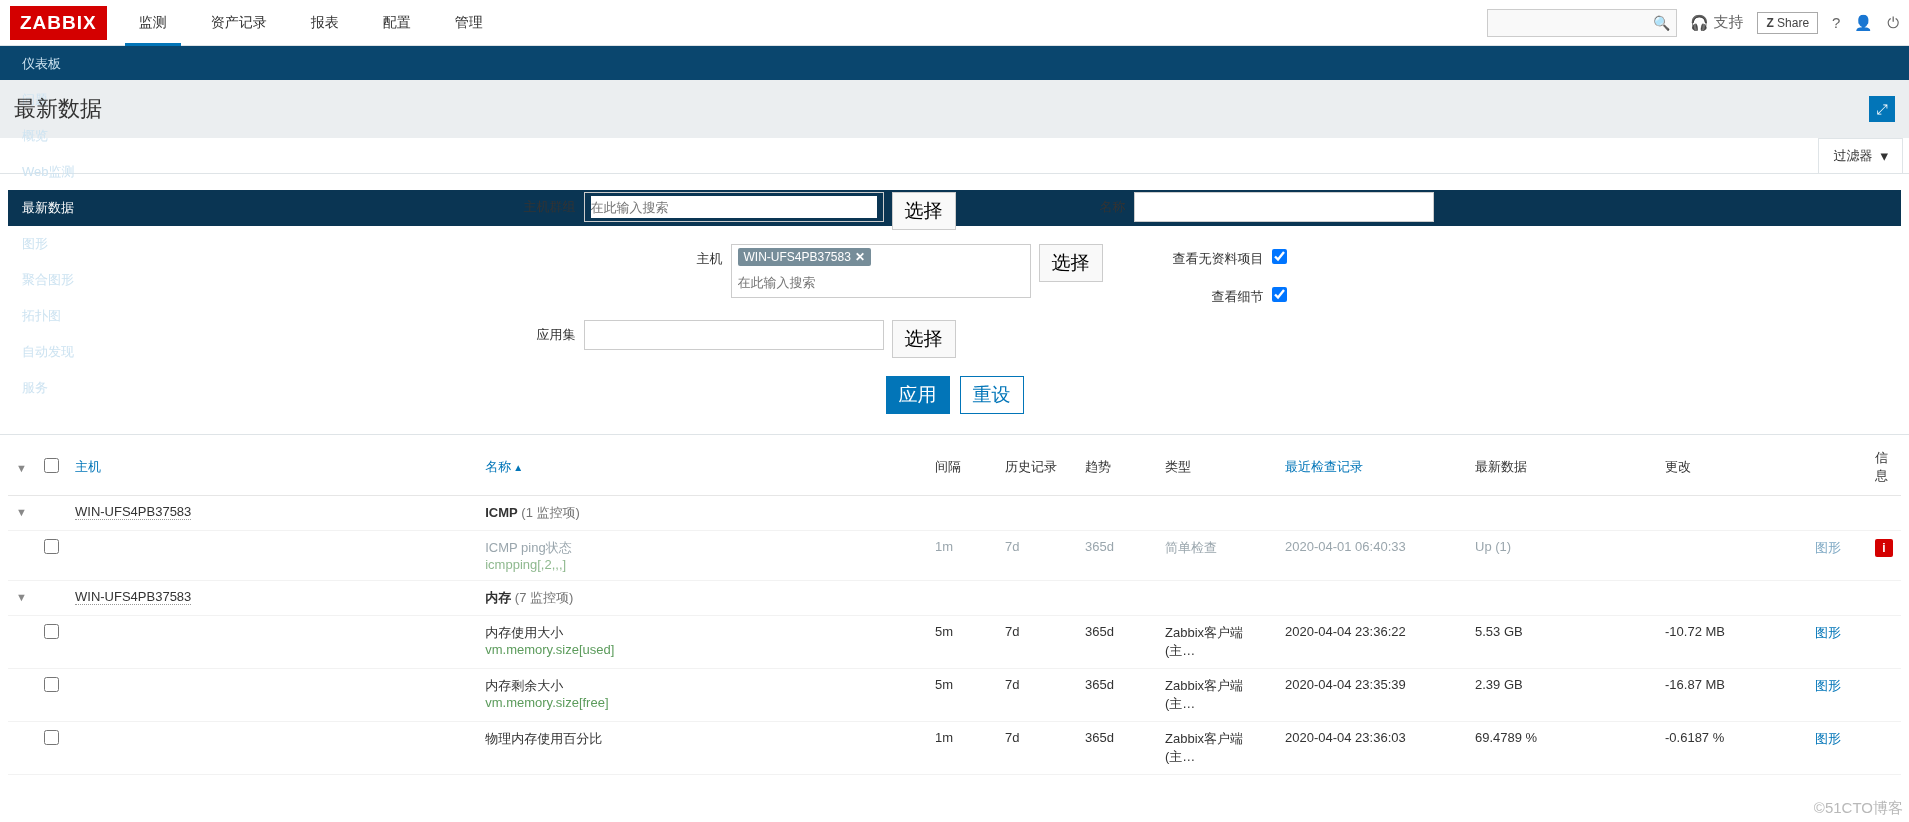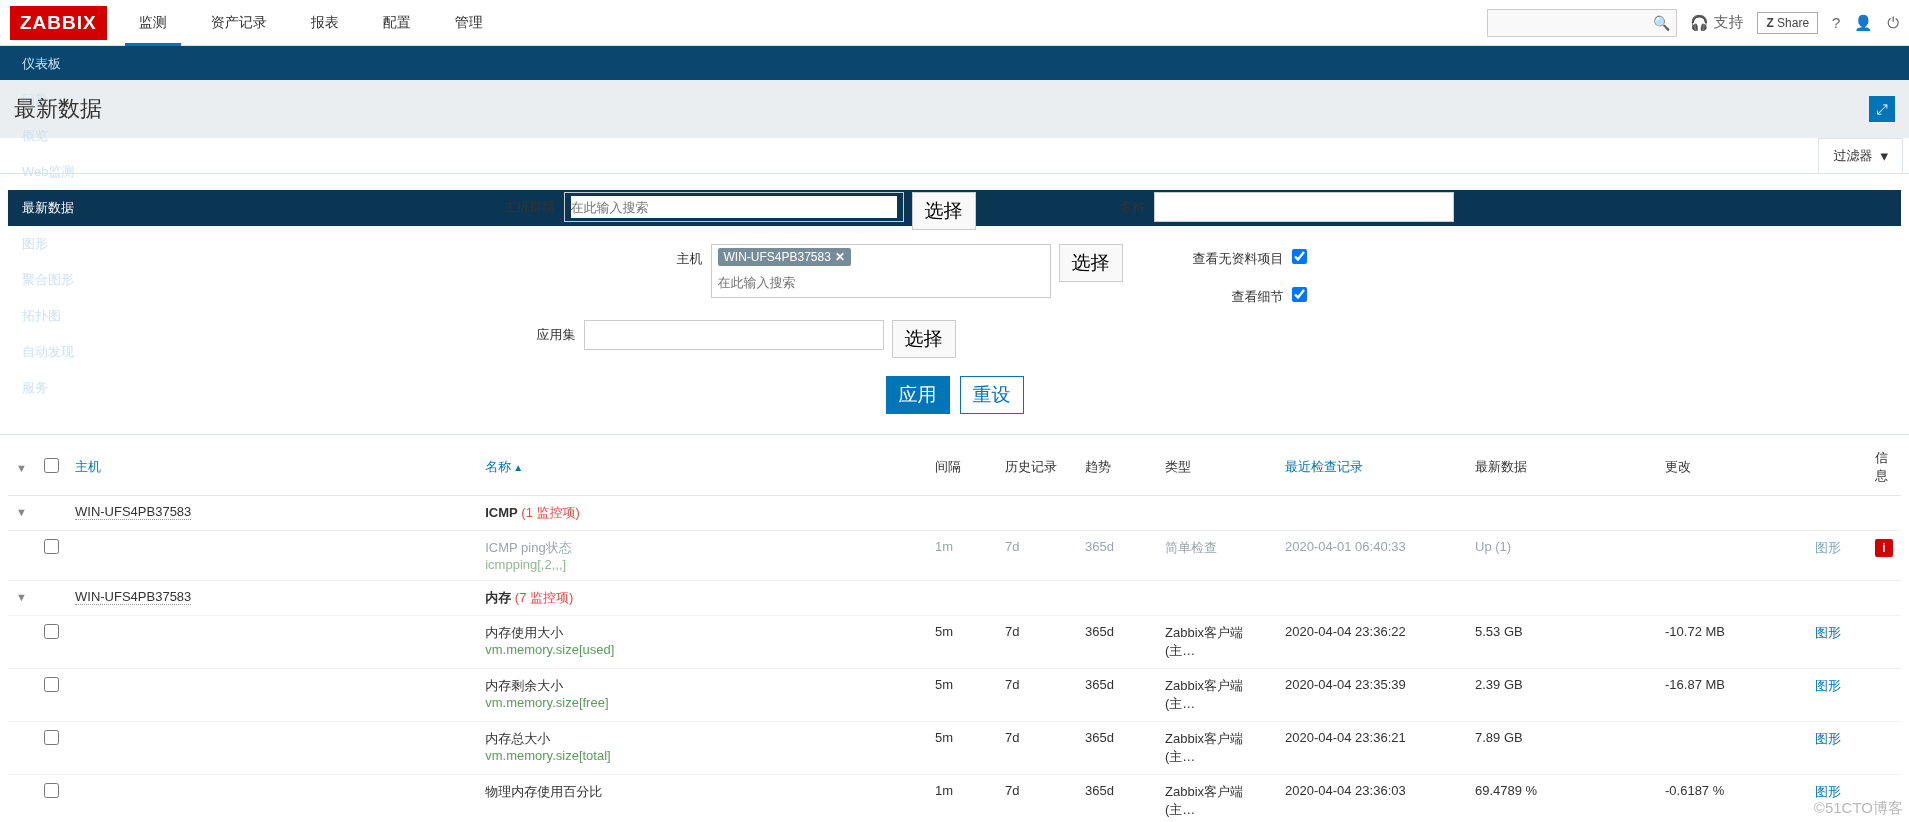--- a/index.html
+++ b/index.html
@@ -27,41 +27,41 @@
 .fullscreen-btn { background: #0275b8; color: #fff; width: 26px; height: 26px; display: flex; align-items: center; justify-content: center; cursor: pointer; font-size: 14px; }
 
 .filter-tab-row { display: flex; justify-content: flex-end; border-bottom: 1px solid #dfe4e7; background: #fff; }
 .filter-tab { padding: 8px 14px; border: 1px solid #dfe4e7; border-bottom: none; display: flex; align-items: flex-start; gap: 8px; cursor: pointer; margin-right: 6px; }
 .funnel-icon { font-size: 15px; }
 
 .filter-body { background: #fff; padding: 18px 0 20px 0; border-bottom: 1px solid #dfe4e7; }
 .frow { display: flex; justify-content: center; gap: 70px; margin-bottom: 14px; }
 .fcell { display: flex; align-items: flex-start; gap: 8px; }
 .flabel { width: 100px; text-align: right; padding-top: 6px; color: #333; }
-.multiselect { width: 340px; min-height: 30px; border: 1px solid #ccc; padding: 3px 6px; display: flex; flex-wrap: wrap; align-items: center; gap: 4px; }
+.multiselect { width: 300px; min-height: 30px; border: 1px solid #ccc; padding: 3px 6px; display: flex; flex-wrap: wrap; align-items: center; gap: 4px; }
 .multiselect input { border: none; outline: none; flex: 1; min-width: 80px; height: 22px; font-size: 13px; }
 .chip { background: #768d99; color: #fff; padding: 2px 6px; border-radius: 2px; font-size: 12px; display: flex; align-items: center; gap: 4px; }
 .chip-x { cursor: pointer; font-weight: bold; }
 .textin { width: 300px; height: 30px; border: 1px solid #ccc; padding: 0 6px; }
 .btn { border: 1px solid #ccc; background: #f9f9f9; padding: 5px 12px; cursor: pointer; font-size: 19px; }
 .btn-primary { background: #0275b8; color: #fff; border-color: #0275b8; }
 .btn-outline { background: #fff; color: #0275b8; border: 1px solid #0275b8; }
 .chk { width: 15px; height: 15px; }
 .filter-actions { display: flex; justify-content: center; gap: 10px; margin-top: 18px; }
 
 .data-area { padding: 4px 8px 0 8px; }
 table.latest { width: 100%; border-collapse: collapse; }
 table.latest th { text-align: left; font-weight: normal; color: #333; padding: 10px 8px; border-bottom: 1px solid #e6e6e6; font-size: 13px; }
 table.latest th.link, table.latest th a { color: #0275b8; cursor: pointer; }
 table.latest td { padding: 8px 8px; border-bottom: 1px solid #f2f2f2; vertical-align: top; font-size: 13px; }
 .sort-arrow { font-size: 10px; margin-left: 2px; }
 .expand { color: #888; cursor: pointer; font-size: 11px; display: inline-block; width: 12px; }
 .sec-host a { color: #333; border-bottom: 1px dotted #999; }
 .sec-name b { font-weight: bold; }
-.sec-count { color: #ef4444; }
+.sec-count { color: #737373; }
 .key { color: #5b9b5b; }
 .graph-link { color: #0275b8; }
 .info-icon { background: #d40000; color: #fff; width: 18px; height: 18px; display: inline-flex; align-items: center; justify-content: center; font-weight: bold; border-radius: 2px; font-size: 12px; }
 .col-expand { width: 26px; }
 .col-chk { width: 30px; }
 .col-interval { width: 70px; }
 .col-hist { width: 80px; }
 .col-trend { width: 80px; }
 .col-type { width: 120px; }
 .col-lastcheck { width: 190px; }
@@ -262,38 +262,20 @@
           <td>2.39 GB</td>
           <td>-16.87 MB</td>
           <td><a class="graph-link">图形</a></td>
           <td class="col-info"></td>
         </tr>
         <tr>
           <td></td>
           <td><input type="checkbox" class="chk" style=""></td>
           <td></td>
           <td>
-            <div>内存总大小</div>
-            <div class="key">vm.memory.size[total]</div>
-          </td>
-          <td>5m</td>
-          <td>7d</td>
-          <td>365d</td>
-          <td>Zabbix客户端(主…</td>
-          <td>2020-04-04 23:36:21</td>
-          <td>7.89 GB</td>
-          <td></td>
-          <td><a class="graph-link">图形</a></td>
-          <td class="col-info"></td>
-        </tr>
-        <tr>
-          <td></td>
-          <td><input type="checkbox" class="chk" style=""></td>
-          <td></td>
-          <td>
             <div>物理内存使用百分比</div>
           </td>
           <td>1m</td>
           <td>7d</td>
           <td>365d</td>
           <td>Zabbix客户端(主…</td>
           <td>2020-04-04 23:36:03</td>
           <td>69.4789 %</td>
           <td>-0.6187 %</td>
           <td><a class="graph-link">图形</a></td>

